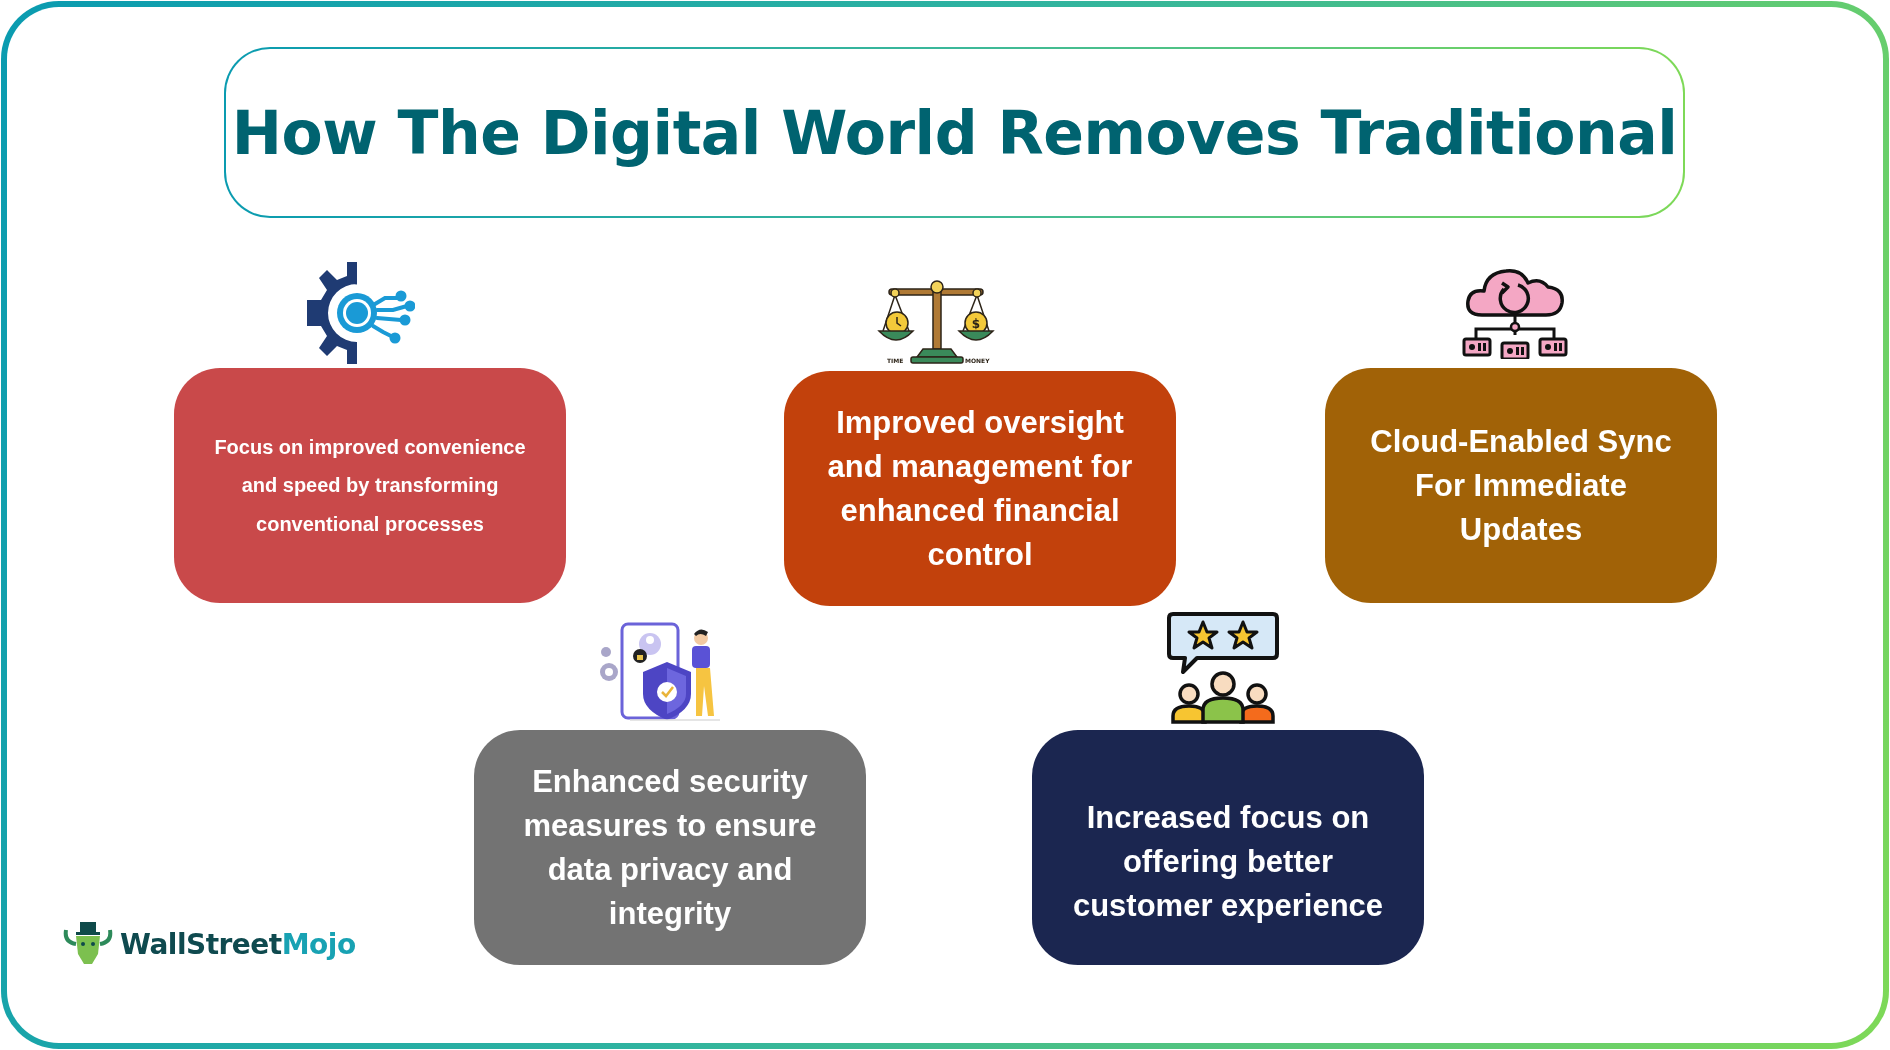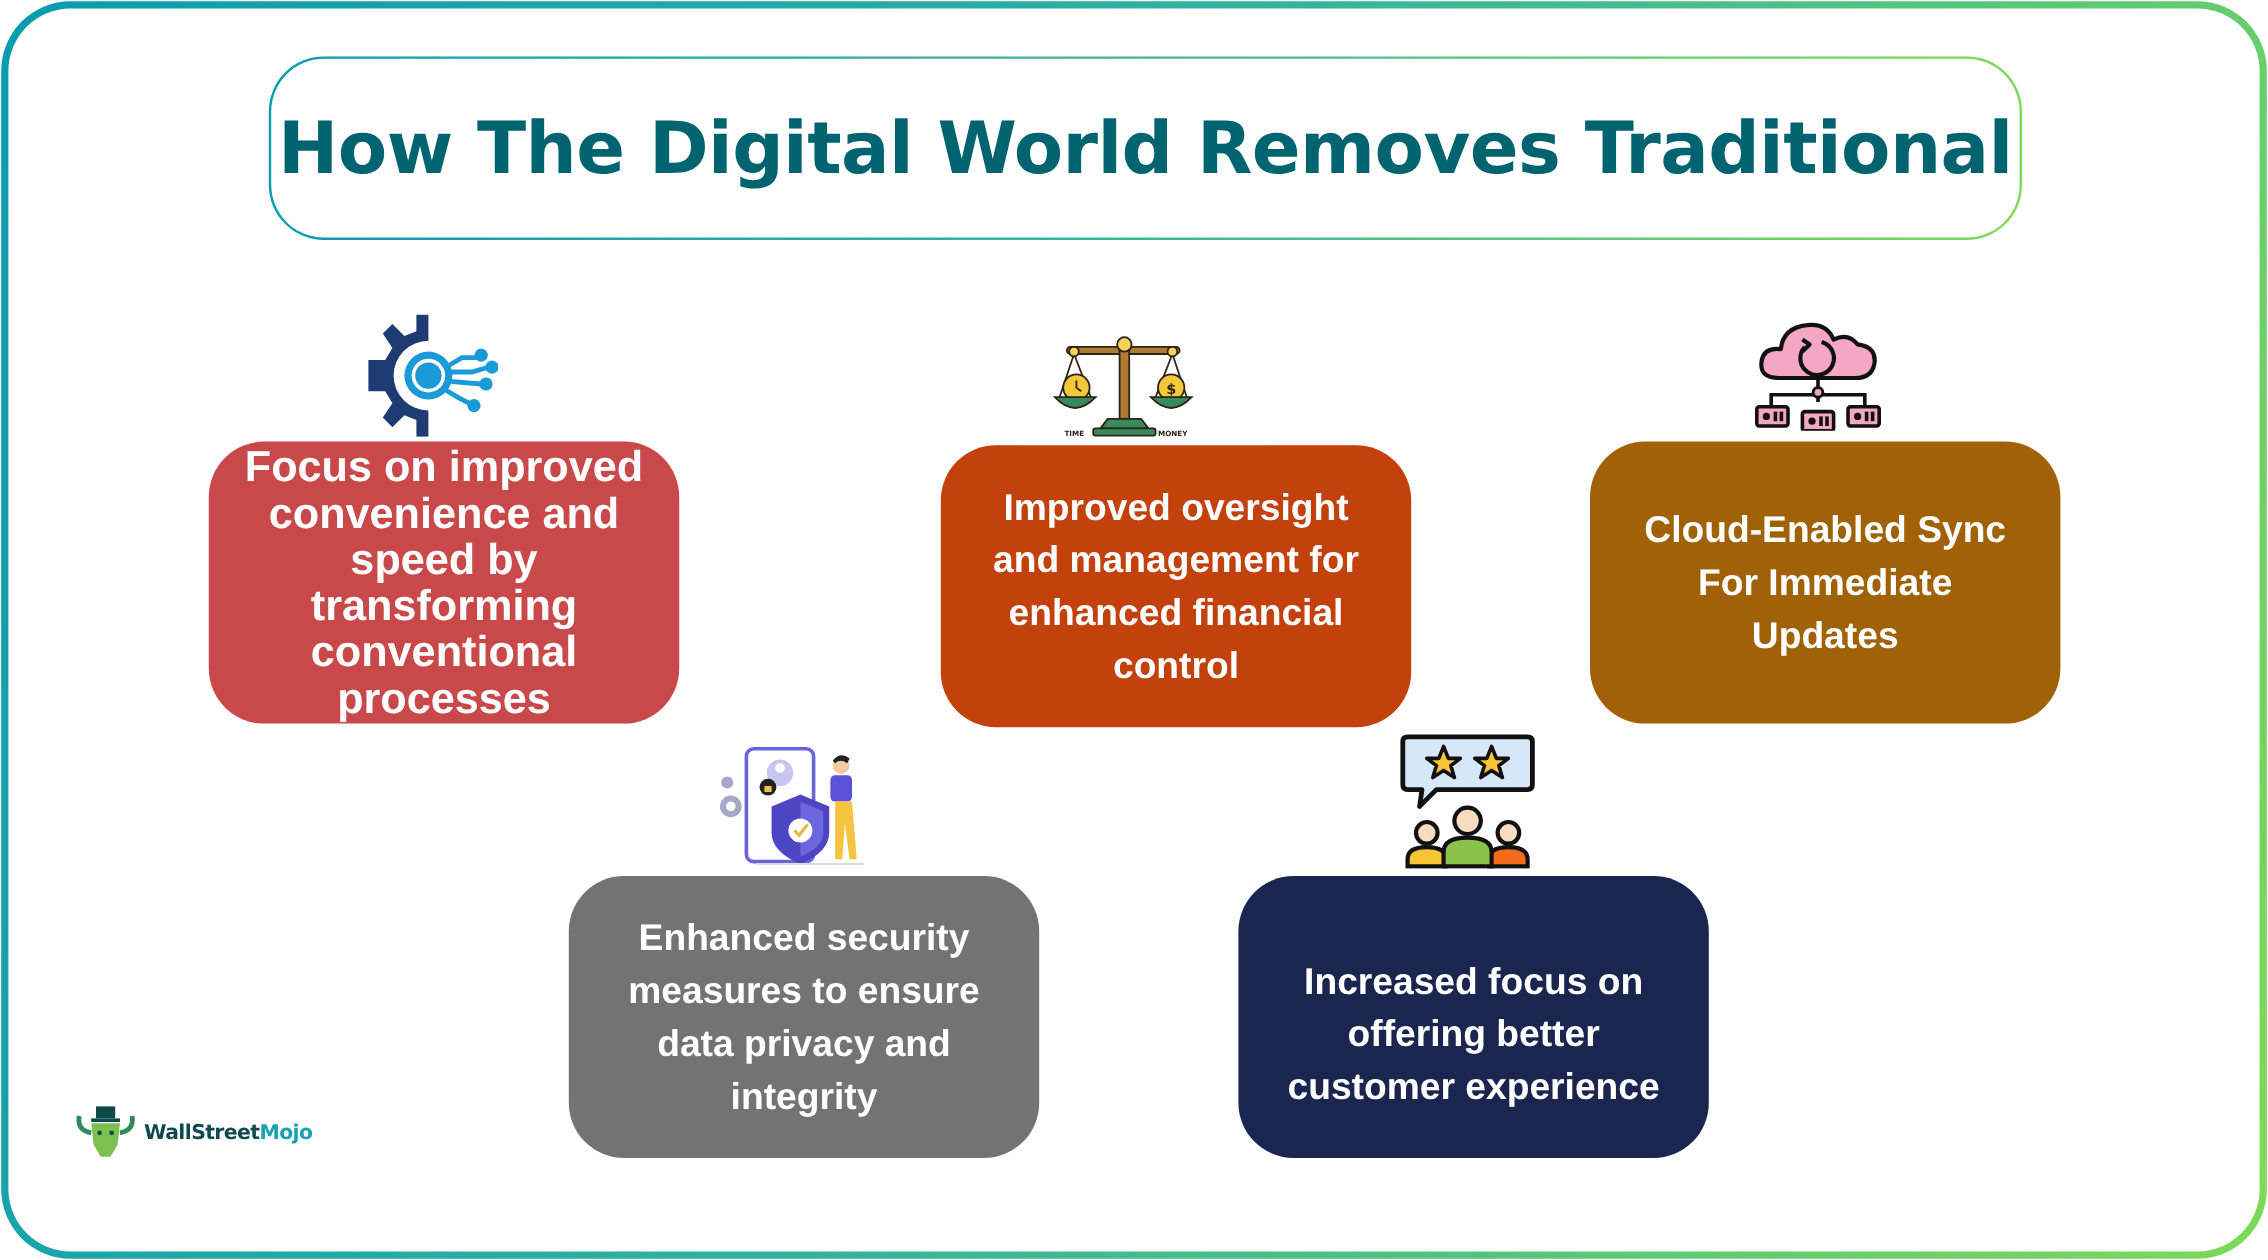--- a/index.html
+++ b/index.html
@@ -4,40 +4,40 @@
 <style>
   html, body { margin: 0; padding: 0; background: #ffffff; }
   body { width: 1890px; height: 1050px; position: relative; overflow: hidden;
          font-family: "Liberation Sans", "DejaVu Sans", sans-serif; }
 
   .frame { position: absolute; left: 1px; top: 1px; width: 1888px; height: 1048px;
            border-radius: 58px; padding: 6px; box-sizing: border-box;
            background: linear-gradient(110deg, #0a9bb0 0%, #2fb3a0 45%, #7ed957 100%); }
   .frame-inner { width: 100%; height: 100%; background: #fff; border-radius: 52px; }
 
-  .title-box { position: absolute; left: 224px; top: 47px; width: 1461px; height: 153px;
+  .title-box { position: absolute; left: 224px; top: 47px; width: 1461px; height: 171px;
                border-radius: 46px; padding: 2px; box-sizing: border-box;
                background: linear-gradient(90deg, #0a9bb0 0%, #3bb89a 50%, #7ed957 100%); }
   .title-inner { width: 100%; height: 100%; background: #fff; border-radius: 44px;
                  display: flex; align-items: center; justify-content: center; }
   .title { margin: 0; color: #006370; font-weight: 700; font-size: 60px; line-height: 82px;
            text-align: center; font-family: "DejaVu Sans", "Liberation Sans", sans-serif;
            letter-spacing: -0.5px; }
   .title span { display: block; }
 
   .card { position: absolute; width: 392px; height: 235px; border-radius: 46px;
           display: flex; align-items: center; justify-content: center; box-sizing: border-box;
           padding: 0 20px; }
   .card-text { color: #fff; font-weight: 700; text-align: center; font-size: 31px; line-height: 44px;
                font-family: "Liberation Sans", sans-serif; }
-  .card.small .card-text { font-size: 36px; line-height: 38.5px; }
+  .card.small .card-text { font-size: 20px; line-height: 38.5px; }
 
   .icon { position: absolute; }
   .logo { position: absolute; left: 62px; top: 920px; display: flex; align-items: center; gap: 6px; }
-  .logo-text { font-weight: 700; font-size: 17px; font-family: "DejaVu Sans", sans-serif; letter-spacing: -0.5px; }
+  .logo-text { font-weight: 700; font-size: 28px; font-family: "DejaVu Sans", sans-serif; letter-spacing: -0.5px; }
 </style>
 </head>
 <body>
 
 <div class="frame">
     <div class="frame-inner"></div>
   </div>
 
 <div class="title-box">
   <div class="title-inner">

